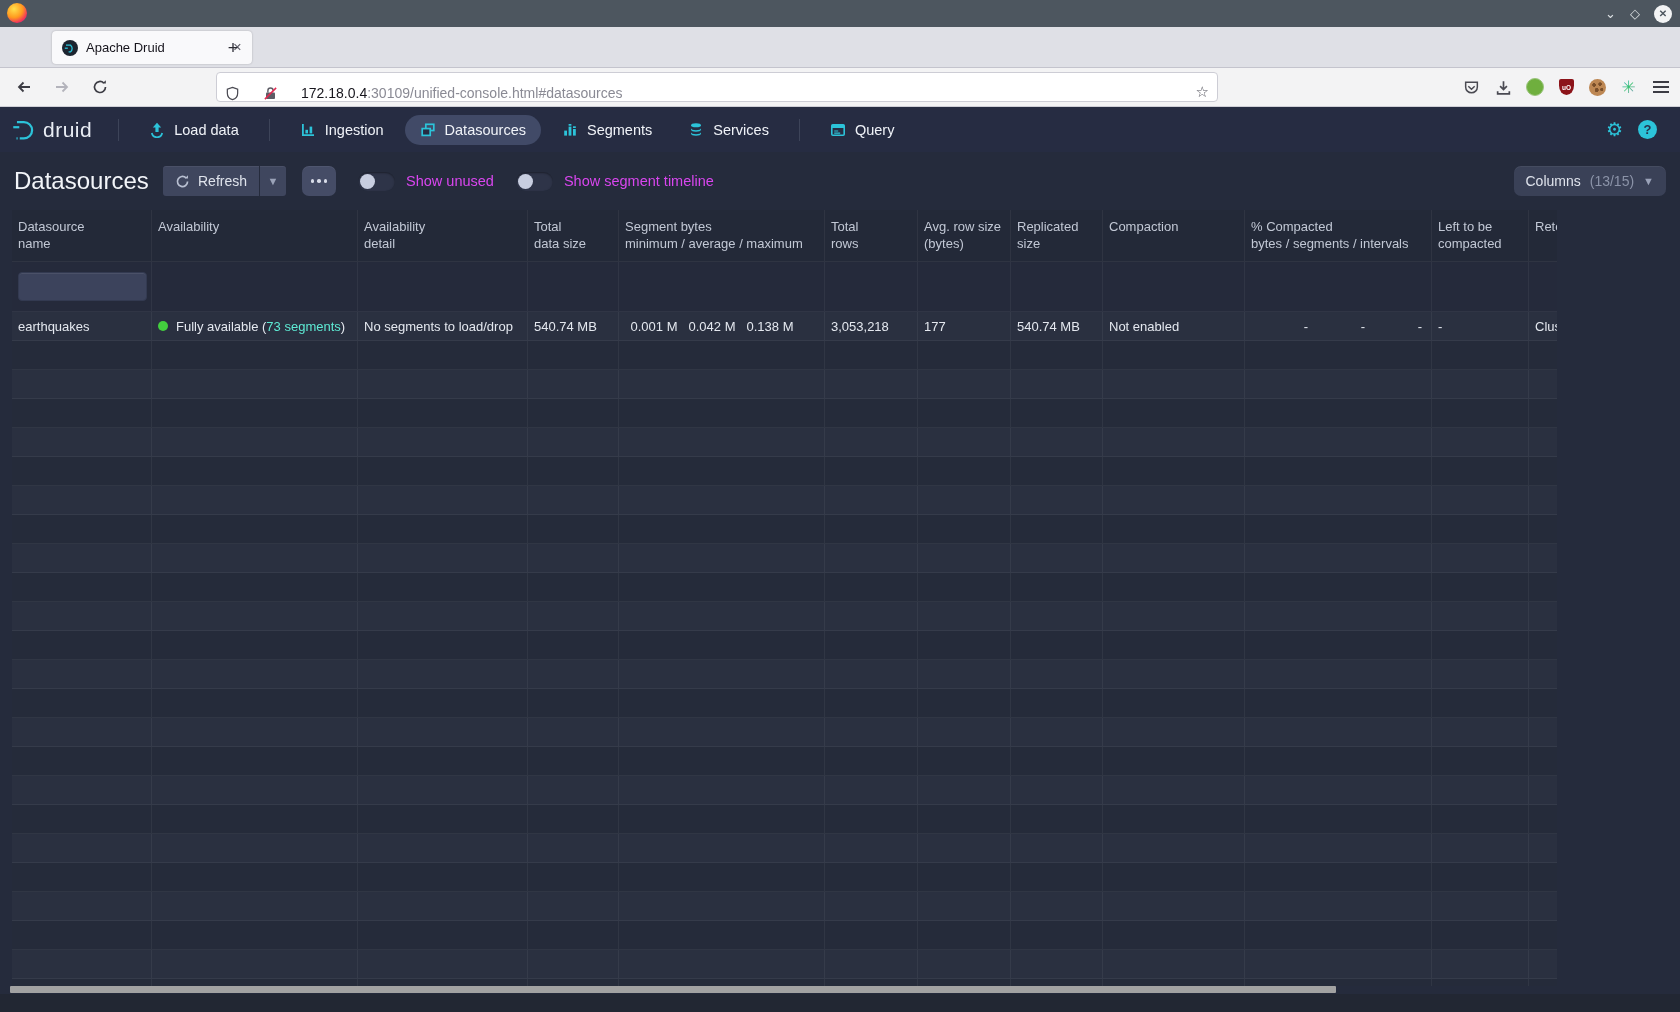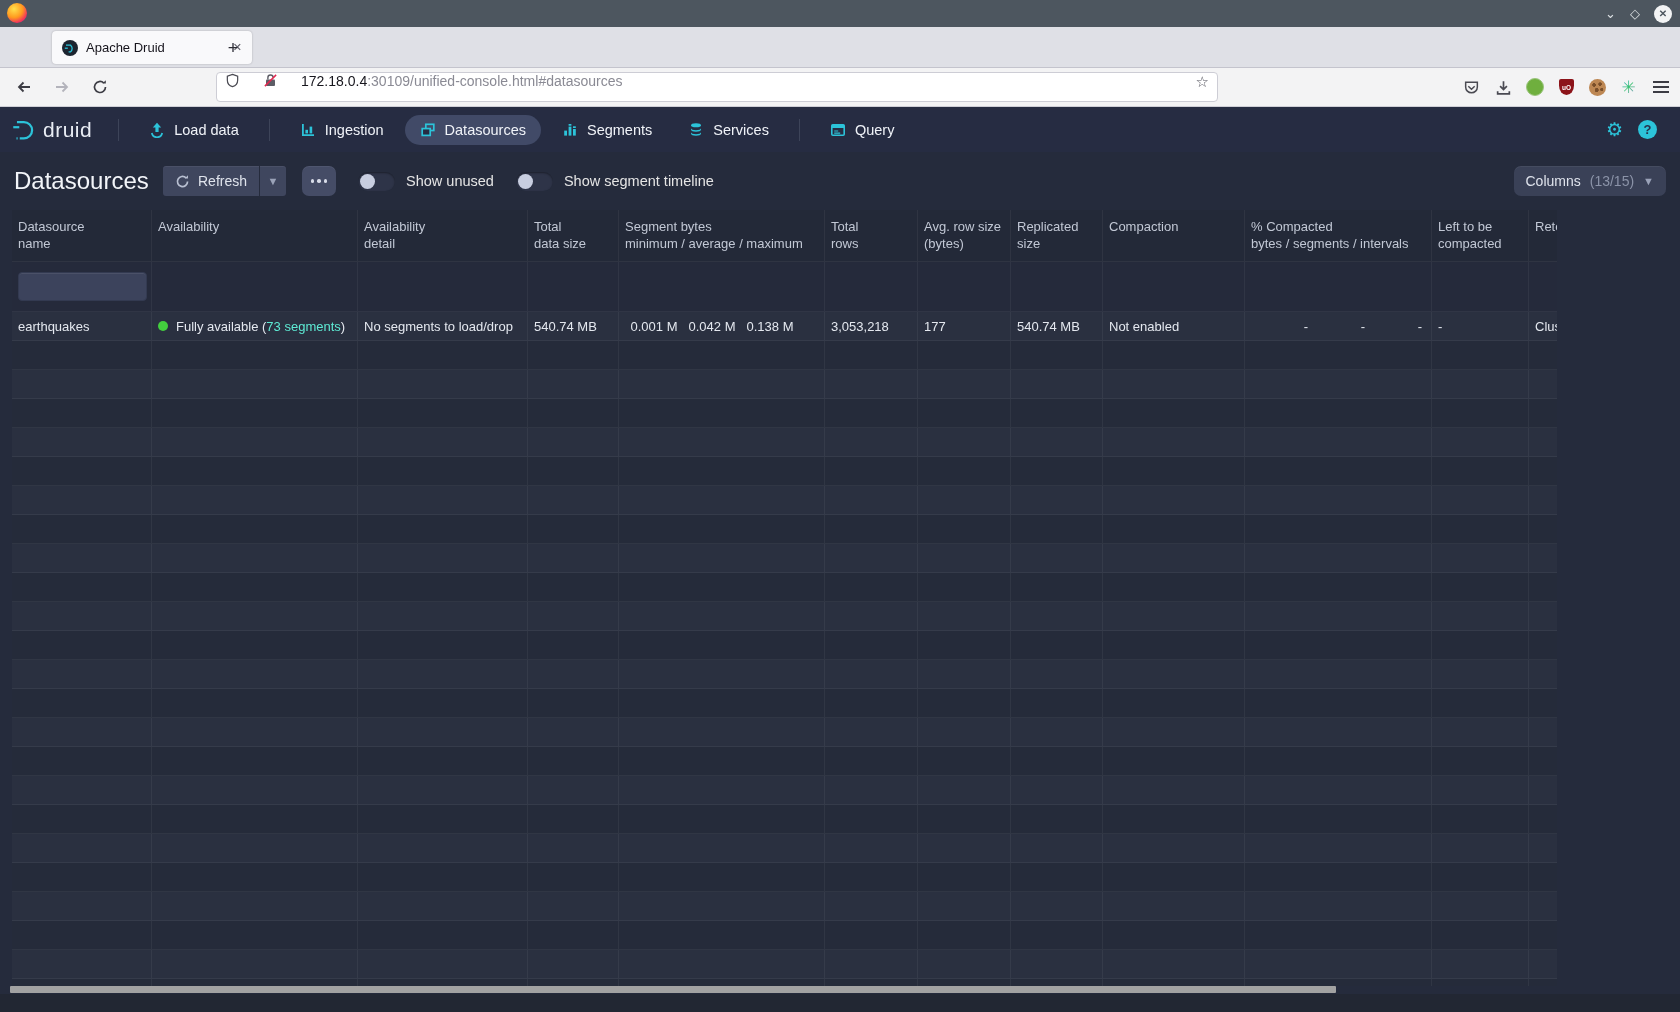--- a/index.html
+++ b/index.html
@@ -25,21 +25,21 @@
   .tab-title { flex:1; font-size:13px; color:#16141c; white-space:nowrap; overflow:hidden; }
   .tab-close { color:#5b5b66; font-size:11px; }
   .newtab { position:absolute; left:220px; top:8px; width:26px; height:26px; display:flex;
             align-items:center; justify-content:center; color:#2b2b33; font-size:18px; border-radius:4px; }
 
   .toolbar { position:absolute; left:0; top:68px; width:1680px; height:39px; background:#f3f3f4;
              border-bottom:1px solid #cfcfd6; }
   .navbtns { position:absolute; left:10px; top:5px; display:flex; gap:10px; }
   .navbtn { width:28px; height:28px; display:flex; align-items:center; justify-content:center; }
   .urlbox { position:absolute; left:216px; top:4px; width:1002px; height:30px; background:#ffffff;
-            border:1px solid #cdcdd5; border-radius:4px; display:flex; align-items:flex-start; padding:0 8px; gap:23px; }
+            border:1px solid #cdcdd5; border-radius:4px; display:flex; align-items:flex-end; padding:0 8px; gap:23px; }
   .urltext { flex:1; font-size:14px; color:#8a8a94; white-space:nowrap; overflow:hidden; }
   .urltext b { color:#17161d; font-weight:normal; }
   .url-star { color:#55555e; font-size:15px; }
   .ext-icons { position:absolute; right:10px; top:5px; display:flex; align-items:center; gap:13px; height:28px; }
   .ext { width:19px; height:19px; display:flex; align-items:center; justify-content:center; }
   .ext-green { width:18px; height:18px; border-radius:50%; background:#6faf3e; border:1.5px solid #9bc57d; }
   .ext-ublock { width:15px; height:16px; background:#8c1319; border-radius:2px 2px 50% 50% / 2px 2px 60% 60%;
                color:#fff; font-size:6.5px; font-weight:bold; display:flex; align-items:center; justify-content:center; }
   .ext-cookie { width:17px; height:17px; border-radius:50%; background:
       radial-gradient(circle at 30% 35%, #7a4f2a 1.6px, transparent 2px),
@@ -74,21 +74,21 @@
          color:#dfe3ec; font-size:14px; cursor:pointer; box-shadow:inset 0 1px 0 rgba(255,255,255,.06); }
   .btn-refresh { padding:0 12px; gap:8px; border-radius:3px 0 0 3px; }
   .btn-caret { width:26px; justify-content:center; border-radius:0 3px 3px 0; margin-left:1px; color:#9aa2b8; font-size:11px; }
   .btn-more { width:34px; justify-content:center; margin-left:16px; background:#454c66; }
   .dots { display:flex; gap:3px; }
   .dots i { width:3.5px; height:3.5px; border-radius:50%; background:#d8dce8; display:block; }
   .toggle-wrap { display:flex; align-items:center; gap:11px; margin-left:22px; }
   .toggle { width:37px; height:19px; border-radius:10px; background:#2e3448; position:relative; cursor:pointer;
             box-shadow:inset 0 1px 2px rgba(0,0,0,.4); }
   .toggle .knob { position:absolute; left:2px; top:2px; width:15px; height:15px; border-radius:50%; background:#c8cee0; }
-  .toggle-label { color:#e5e5e5; font-size:14.5px; }
+  .toggle-label { color:#d946ef; font-size:14.5px; }
   .btn-columns { position:absolute; right:14px; padding:0 12px; gap:9px; background:#3a4157; }
   .col-count { color:#8b93a8; }
   .caret { color:#9aa2b8; font-size:11px; }
 
   
   .tablewrap { position:absolute; left:12px; top:210px; width:1545px; height:776px; overflow:hidden; }
   .tr { display:grid; grid-template-columns:140px 206px 170px 91px 206px 93px 93px 92px 142px 187px 97px 170px;
         width:1687px; border-bottom:1px solid rgba(255,255,255,.055); }
   .td, .th { border-right:1px solid rgba(255,255,255,.055); padding:0 6px; overflow:hidden; white-space:nowrap; }
   .thead { background:#232938; height:52px; }

